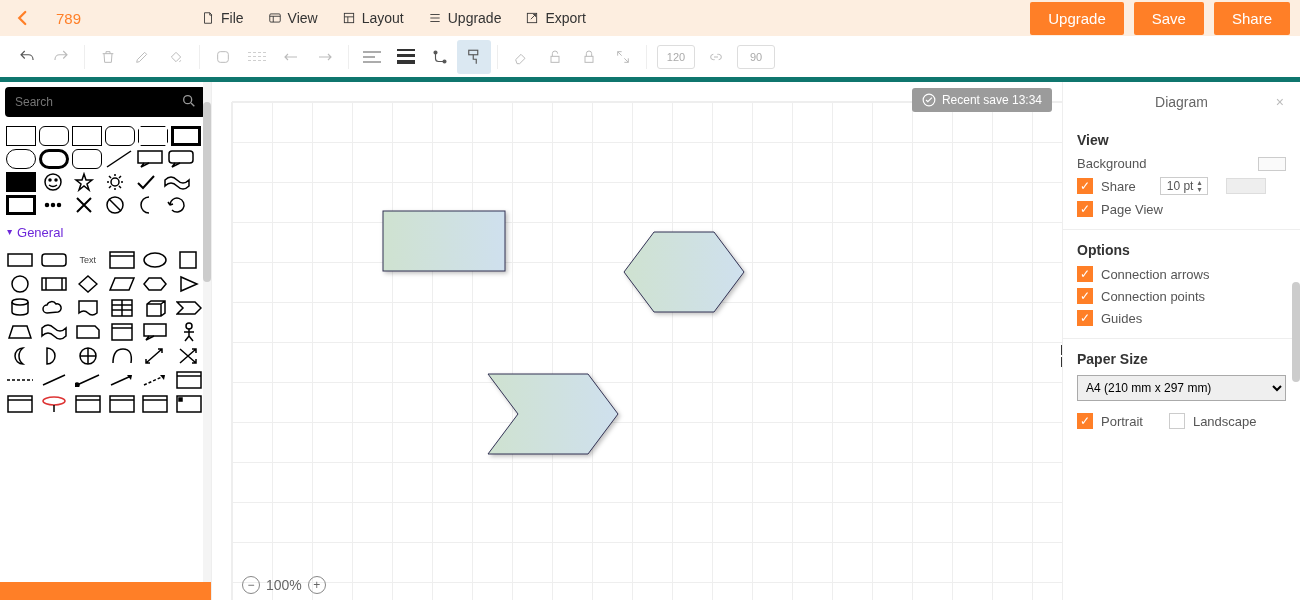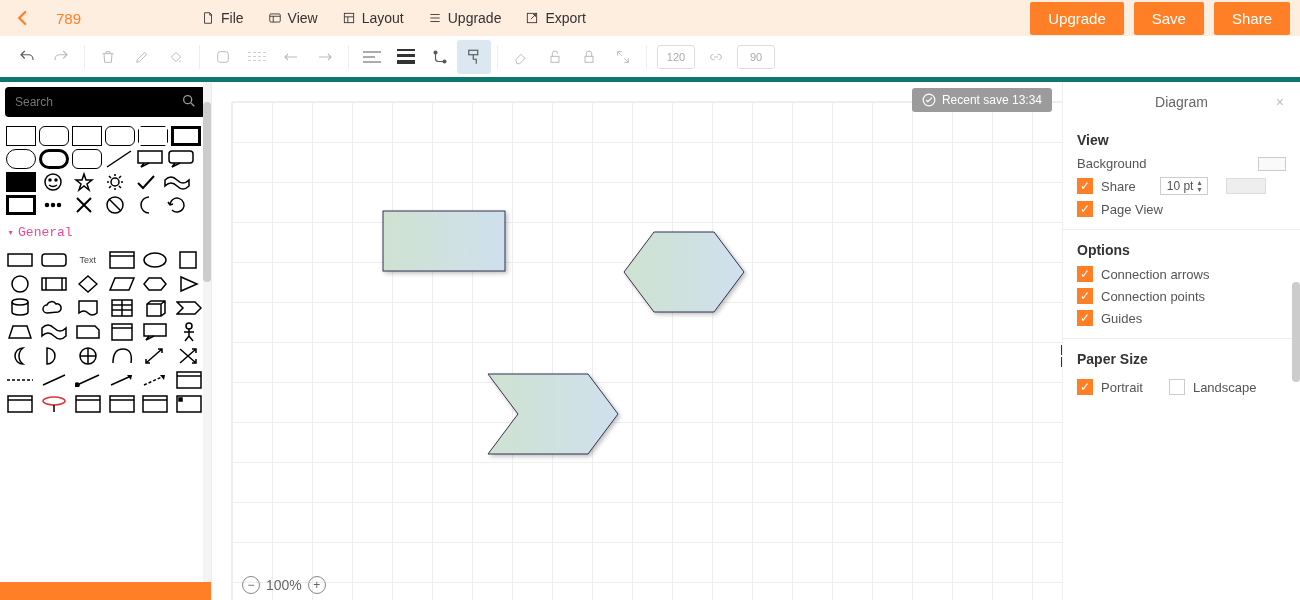--- a/index.html
+++ b/index.html
@@ -37,21 +37,21 @@
   
   .sidebar { width: 212px; border-right: 1px solid #eee; display:flex; flex-direction:column; position:relative;}
   .search-wrap { padding: 5px; }
   .search { width:100%; height:30px; background:#000000; border:none; border-radius:4px; padding:0 30px 0 10px; font-size:12px; color:#888;}
   .search-wrap { position:relative;}
   .search-icon { position:absolute; right:14px; top:11px; width:16px; height:16px; color:#999;}
   .palette { padding: 4px 6px; display:flex; flex-wrap:wrap; gap:3px; }
   .pshape { width:30px; height:20px; border:1.5px solid #000; background:#fff; }
   .pshape.rr { border-radius:6px;}
   .pshape.pill { border-radius:10px;}
-  .section-label { font-size:13px; color:#ec4899; padding:6px 8px; display:flex; align-items:center; gap:4px;font-family:Liberation Mono, monospace;}
+  .section-label { font-size:13px; color:#6d28d9; padding:6px 8px; display:flex; align-items:center; gap:4px;}
   .section-label::before { content:"▸"; font-size:10px; transform:rotate(90deg); display:inline-block;}
   .more-shapes-bar { position:absolute; bottom:0; left:0; right:0; height:18px; background:#ff7f27;}
   .scrollbar-fake { position:absolute; right:0; top:0; bottom:0; width:8px; background:#f4f4f4;}
   .scrollbar-thumb { position:absolute; right:0; top:20px; width:8px; height:180px; background:#ccc; border-radius:4px;}
 
   
   .canvas-wrap { flex:1; position:relative; background:#fff;}
   .ruler-h { position:absolute; top:0; left:20px; right:0; height:20px; background:#fff; border-bottom:1px solid #eee;}
   .ruler-v { position:absolute; top:20px; left:0; bottom:0; width:20px; background:#fff; border-right:1px solid #eee;}
   .canvas { position:absolute; top:20px; left:20px; right:0; bottom:0;
@@ -690,20 +690,23 @@
       <span class="chk">✓</span>
       <span>Connection points</span>
     </div>
     <div class="row">
       <span class="chk">✓</span>
       <span>Guides</span>
     </div>
 
     <div class="divider"></div>
     <div class="group-title">Paper Size</div>
+    <select class="select">
+      <option>A4 (210 mm x 297 mm)</option>
+    </select>
     <div class="row" style="margin-top:12px">
       <span class="chk">✓</span>
       <span>Portrait</span>
       <span style="width:10px"></span>
       <span class="chk off"></span>
       <span>Landscape</span>
     </div>
     <div class="scroll-r"></div>
   </div>
 

